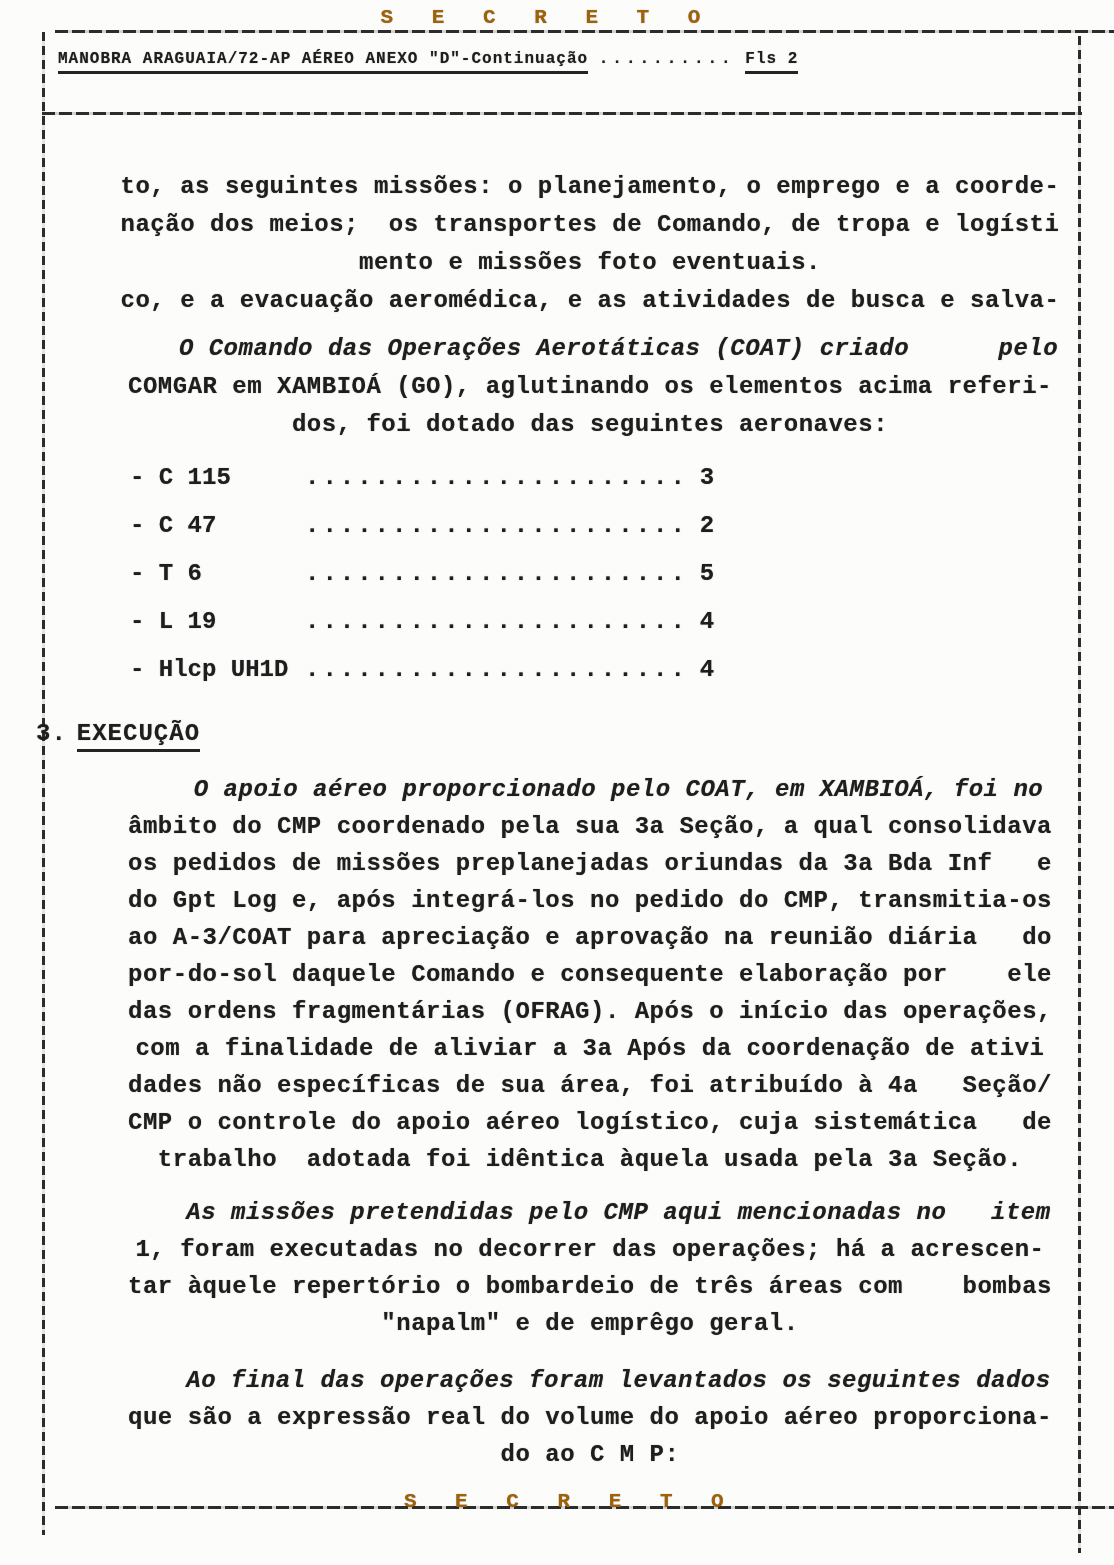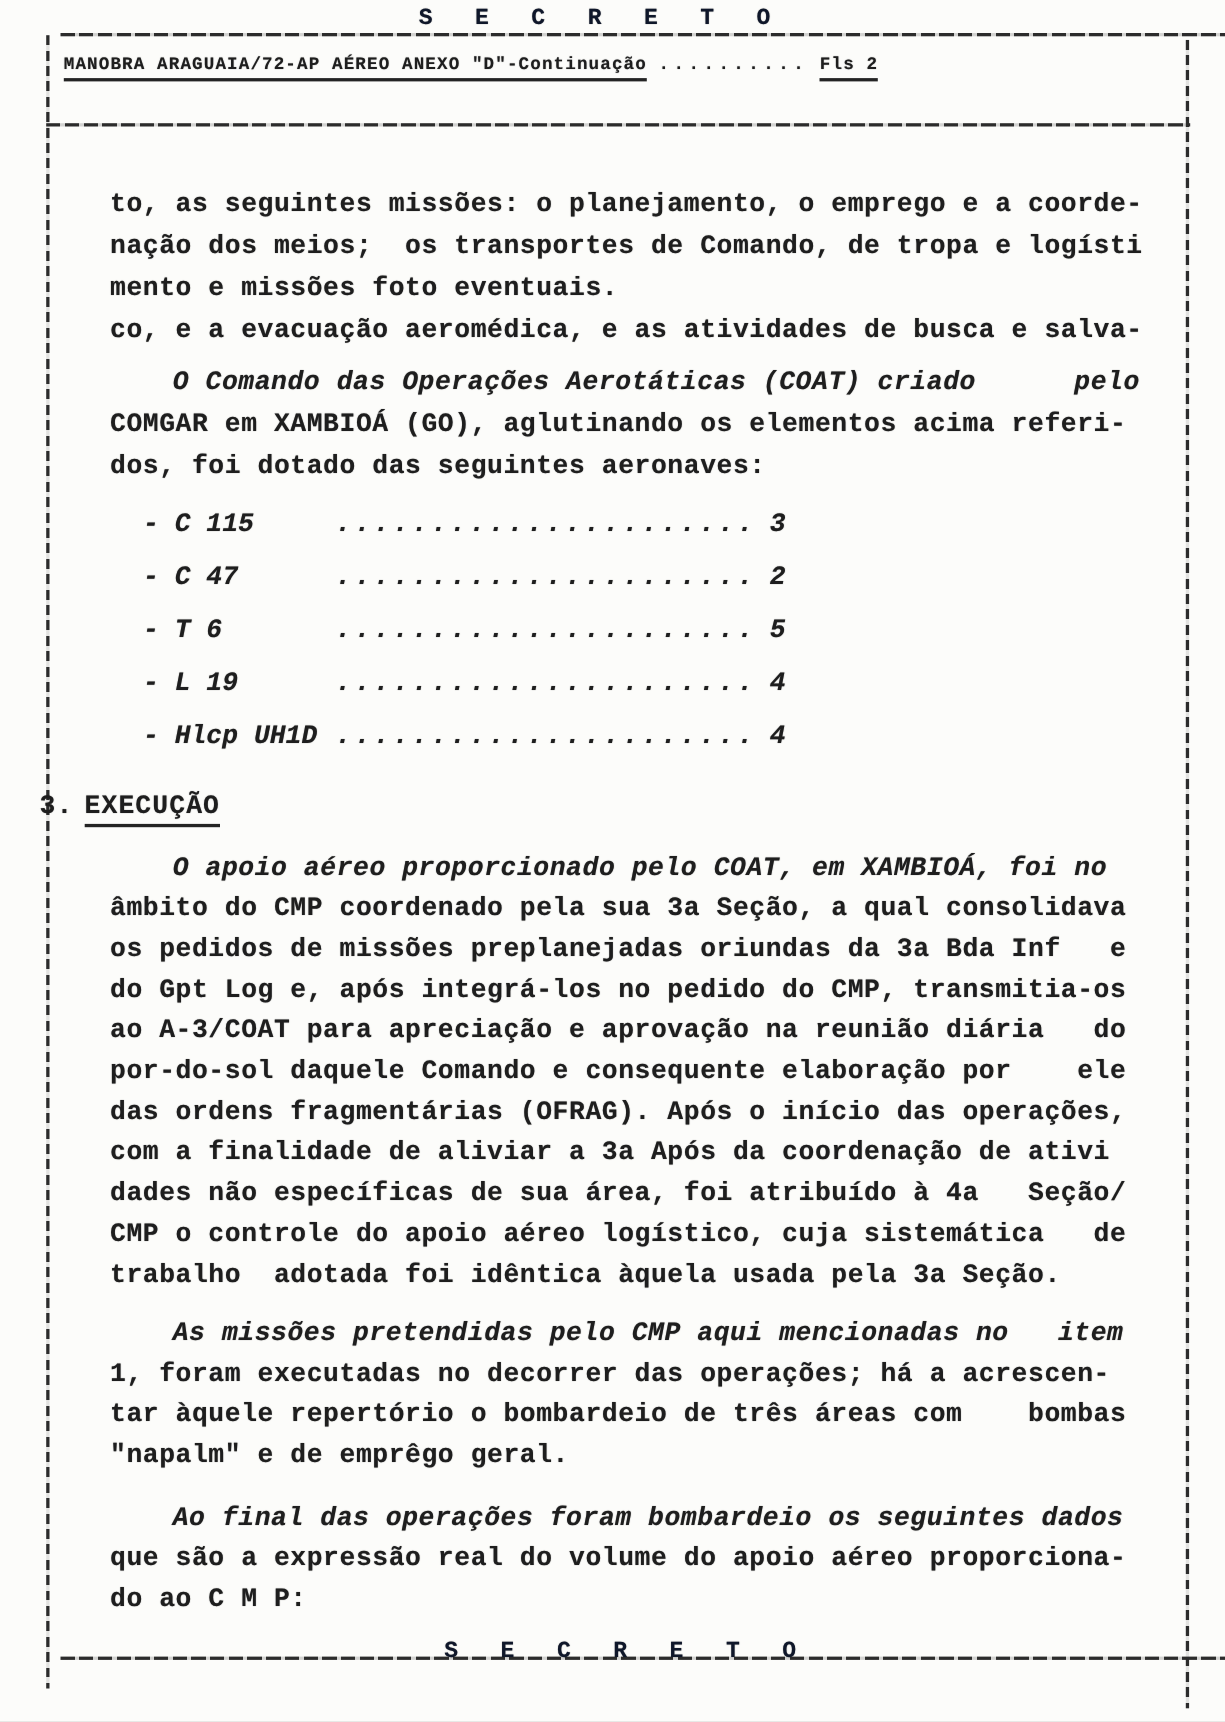--- a/index.html
+++ b/index.html
@@ -21,41 +21,41 @@
     background:repeating-linear-gradient(180deg,#2c2c2c 0 9px,rgba(44,44,44,.12) 9px 14px);}
   .line-top{top:30px;left:55px;right:0;}
   .line-header{top:112px;left:42px;right:32px;}
   .line-bottom{top:1506px;left:55px;right:0;}
   .line-left{left:42px;top:32px;bottom:30px;}
   .line-right{right:33px;top:36px;bottom:12px;}
 
   .classification{
     position:absolute;left:50%;
     font-size:21px;letter-spacing:13px;white-space:pre;
-    color:#0f172a;z-index:2;
+    color:#a16207;z-index:2;
   }
   .classification.top{top:6px;transform:translateX(-53%);}
   .classification.bottom{top:1490px;transform:translateX(-46%);}
 
   .doc-header{
     position:absolute;top:50px;left:58px;right:48px;
     font-size:16px;letter-spacing:1px;white-space:pre;z-index:2;
   }
   .doc-header .u{border-bottom:3px solid #242424;padding-bottom:3px;}
   .doc-header .dots{letter-spacing:4px;}
 
   .body-text{position:absolute;top:168px;left:0;right:34px;z-index:1;}
   .para{margin:0 0 14px 100px;font-size:24px;}
-  .para .line{white-space:pre;line-height:38px;letter-spacing:0.5px;}
+  .para .line{white-space:pre;line-height:38px;letter-spacing:0.5px;text-align:center;}
   .para.tight{margin-bottom:10px;}
   .para.lower .line{line-height:37px;}
   .first{padding-left:57px;font-style:italic;}
 
   .ac-list{margin:4px 0 26px 130px;font-size:24px;}
-  .ac-row{line-height:48px;white-space:pre;font-style:italic;}
+  .ac-row{line-height:48px;white-space:pre;}
   .ac-label{display:inline-block;width:175px;}
   .ac-leader{letter-spacing:3px;}
   .ac-qty{padding-left:12px;}
 
   .section-head{margin:10px 0 24px 36px;font-size:24px;letter-spacing:1px;white-space:pre;}
   .section-head .u{border-bottom:3px solid #242424;padding-bottom:2px;}
   .mr{margin-right:10px;}
 
   .p3{margin-bottom:16px;}
   .p4{margin-bottom:20px;}
@@ -116,21 +116,21 @@
     </div>
 
     <div class="para lower p4">
       <div class="line first">As missões pretendidas pelo CMP aqui mencionadas no   item</div>
       <div class="line">1, foram executadas no decorrer das operações; há a acrescen-</div>
       <div class="line">tar àquele repertório o bombardeio de três áreas com    bombas</div>
       <div class="line">"napalm" e de emprêgo geral.</div>
     </div>
 
     <div class="para lower p5">
-      <div class="line first">Ao final das operações foram bombardeio os seguintes dados</div>
+      <div class="line first">Ao final das operações foram levantados os seguintes dados</div>
       <div class="line">que são a expressão real do volume do apoio aéreo proporciona-</div>
       <div class="line">do ao C M P:</div>
     </div>
 
   </div>
 
   <div class="classification bottom">S E C R E T O</div>
 
 </div>
 

